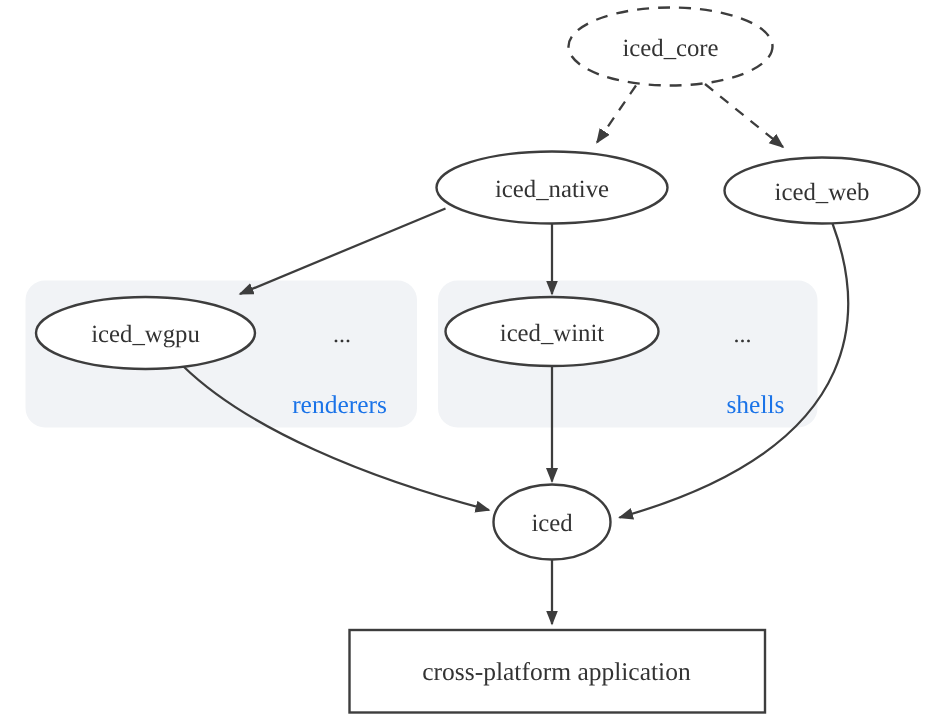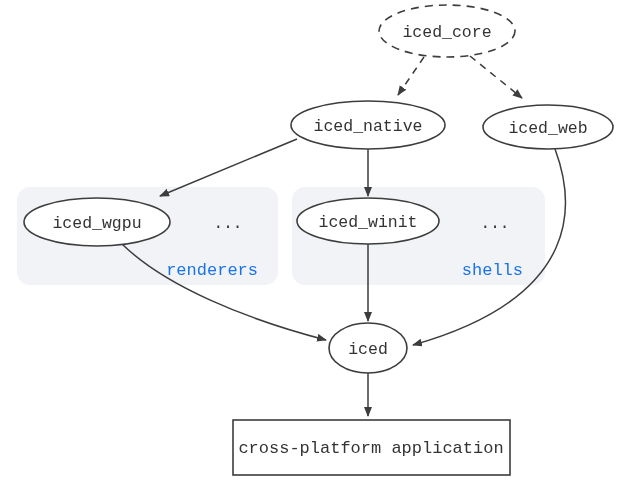--- a/index.html
+++ b/index.html
@@ -6,21 +6,21 @@
     margin: 0;
     padding: 0;
     background: #ffffff;
     width: 621px;
     height: 483px;
     overflow: hidden;
   }
   .diagram-wrap {
     width: 621px;
     height: 483px;
-    font-family: Liberation Mono, monospace;
+    font-family: Liberation Serif, serif;
   }
   svg { display: block; }
   .node-shape {
     fill: #ffffff;
     stroke: var(--stroke, #3d3d3d);
     stroke-width: 1.6;
   }
   .node-shape.dashed { stroke-dasharray: 8 6; }
   .group-box {
     fill: var(--group-fill, #f1f3f6);

